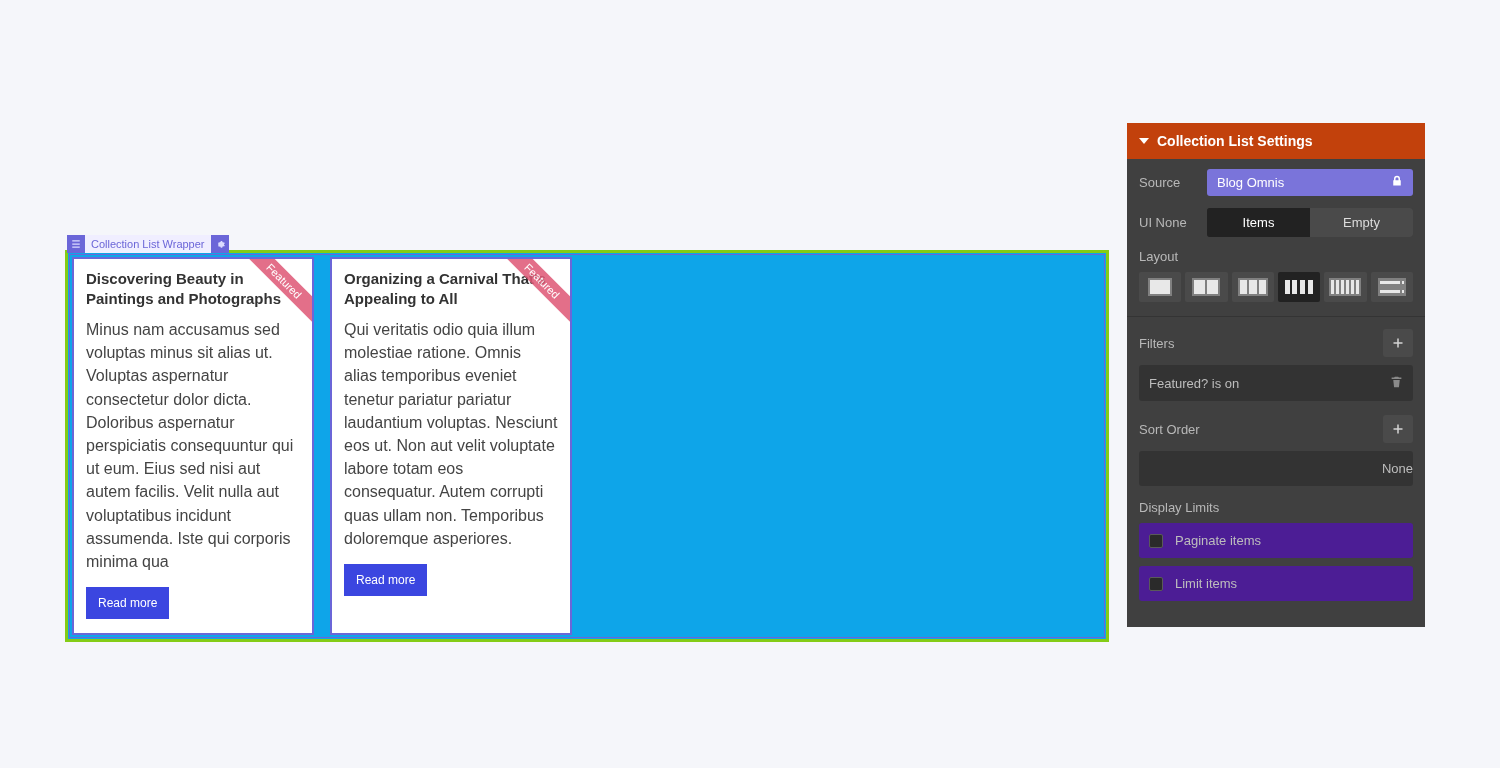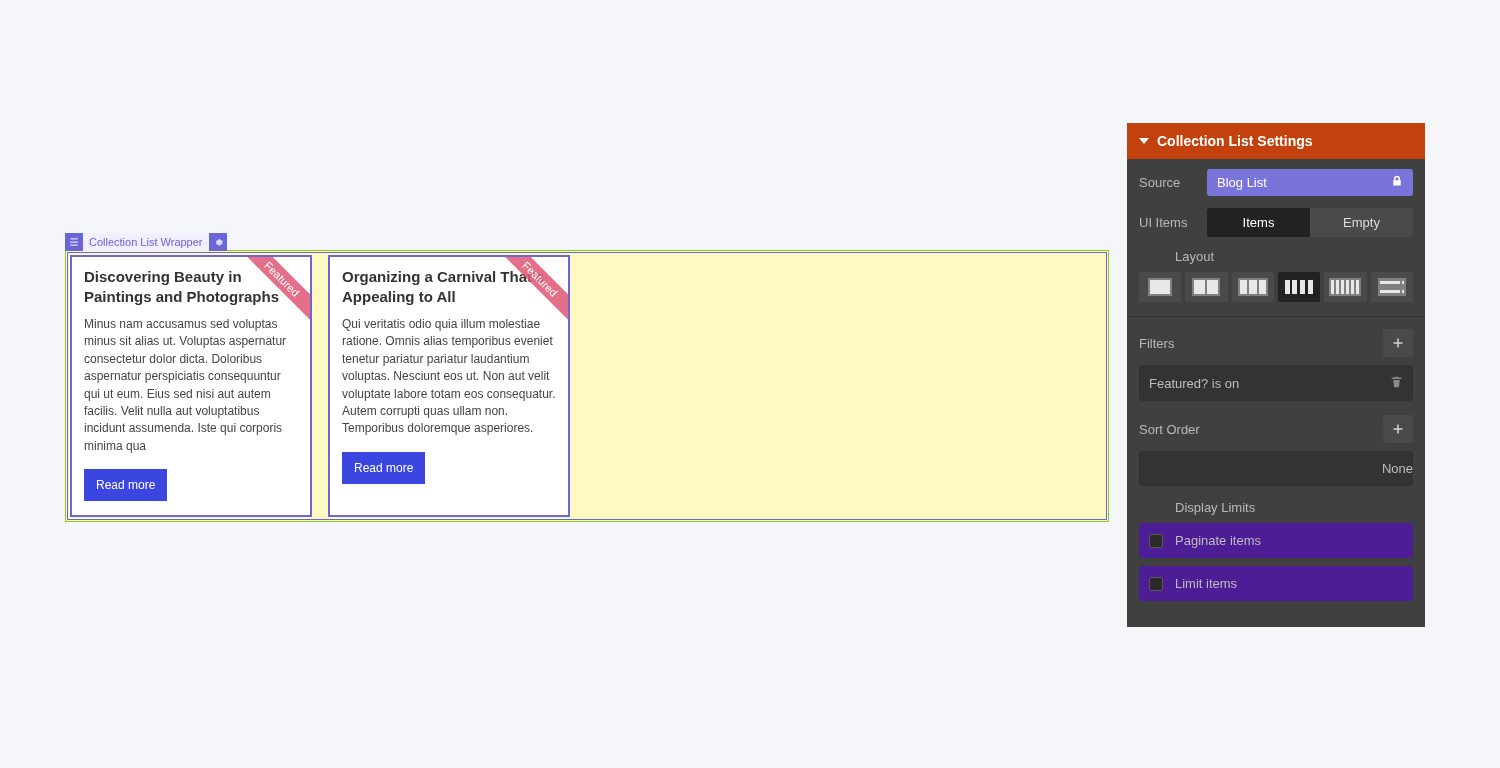--- a/index.html
+++ b/index.html
@@ -11,22 +11,22 @@
     position: relative;
     overflow: hidden;
   }
 
   
   .canvas {
     position: absolute;
     left: 65px;
     top: 250px;
     width: 1044px;
-    background: #fef9c3;
-    border: 1px solid #84cc16;
+    background: #0ea5e9;
+    border: 3px solid #84cc16;
     padding: 1px;
   }
   .selection-tab {
     position: absolute;
     left: -1px;
     top: -18px;
     height: 18px;
     display: flex;
     align-items: stretch;
   }
@@ -61,21 +61,21 @@
     background: #fff;
   }
   .card h3 {
     font-size: 15px;
     font-weight: bold;
     color: #333;
     line-height: 1.3;
     margin-bottom: 10px;
   }
   .card p {
-    font-size: 12px;
+    font-size: 16px;
     color: #444;
     line-height: 1.45;
     margin-bottom: 14px;
   }
   .btn {
     display: inline-block;
     background: #3b46e0;
     color: #fff;
     font-size: 12px;
     padding: 9px 12px;
@@ -151,21 +151,20 @@
     color: #ddd;
     cursor: pointer;
   }
   .seg-btn.inactive { background: #4a4a4a; }
   .seg-btn.active { background: #222; color: #fff; }
 
   .section-label {
     color: #b8b8b8;
     margin-bottom: 8px;
     margin-top: 4px;
-    margin-left: 36px;
   }
   .layout-row { display: flex; gap: 4px; margin-bottom: 14px; }
   .layout-btn {
     flex: 1;
     height: 30px;
     background: #4a4a4a;
     display: flex;
     align-items: center;
     justify-content: center;
     cursor: pointer;
@@ -262,31 +261,31 @@
 <div class="panel">
   <div class="panel-header">
     <span class="tri"></span>
     <span>Collection List Settings</span>
   </div>
   <div class="panel-body">
 
     <div class="row">
       <span class="label">Source</span>
       <div class="source-pill">
-        <span>Blog List</span>
+        <span>Blog Omnis</span>
         <span class="lock-icon">
           <svg viewBox="0 0 16 16">
               <path d="M4 7V5a4 4 0 118 0v2h1v7H3V7h1zm2 0h4V5a2 2 0 10-4 0v2z"></path>
             </svg>
         </span>
       </div>
     </div>
 
     <div class="row">
-      <span class="label">UI Items</span>
+      <span class="label">UI None</span>
       <div class="seg">
         <div class="seg-btn active">Items</div>
         <div class="seg-btn inactive">Empty</div>
       </div>
     </div>
 
     <div class="section-label">Layout</div>
     <div class="layout-row">
       <div class="layout-btn">
         <svg width="24" height="18" viewBox="0 0 24 18">

